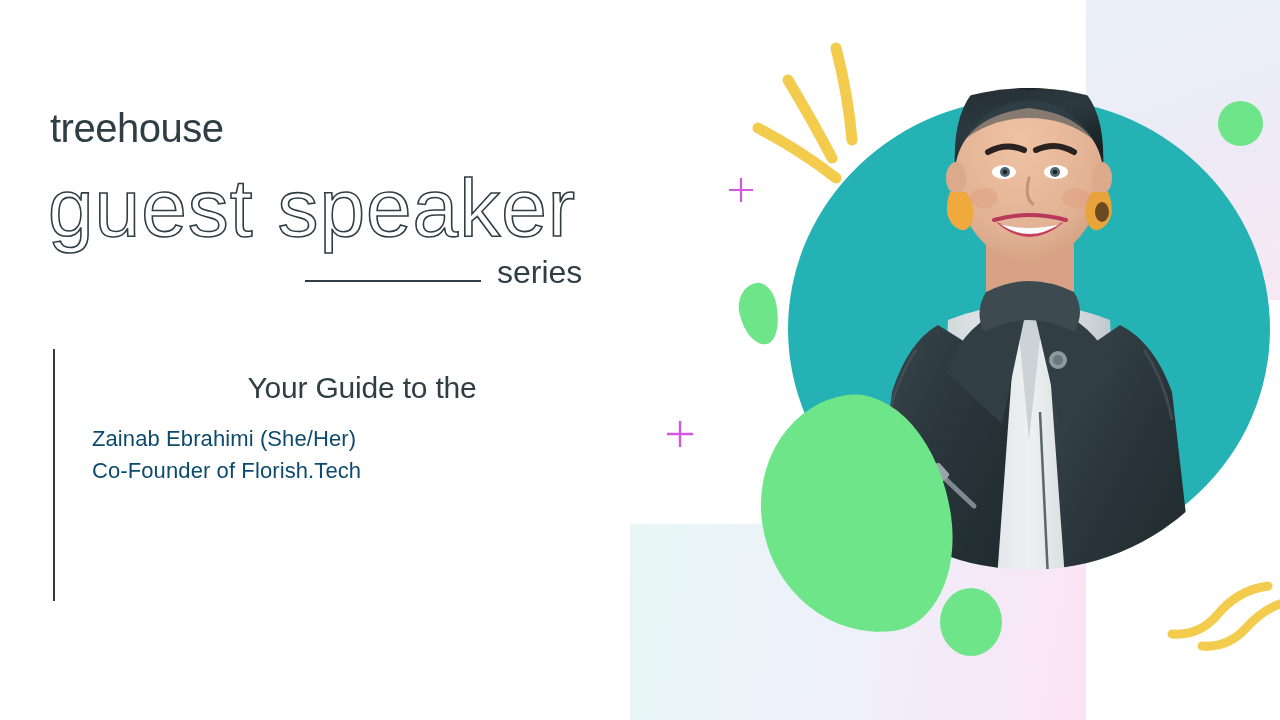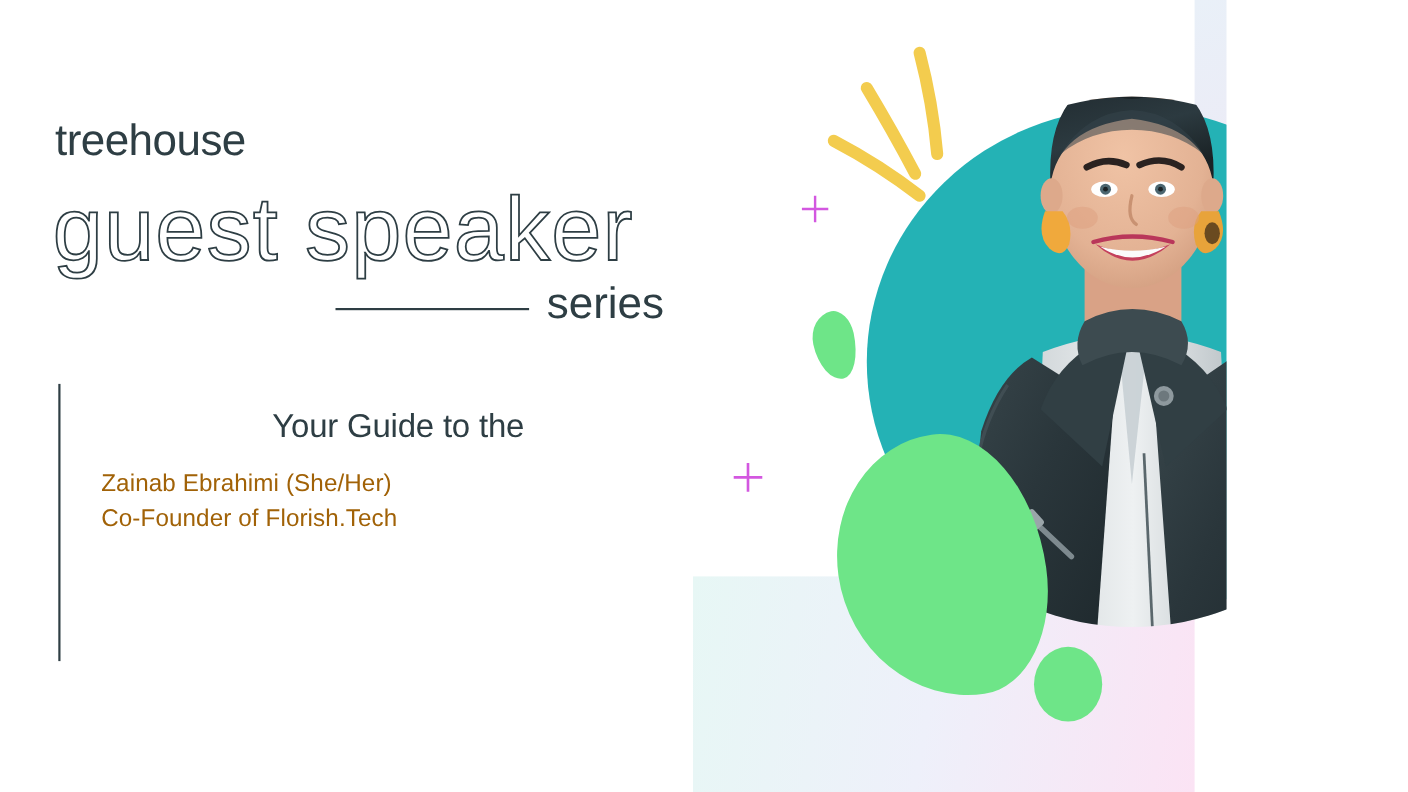--- a/index.html
+++ b/index.html
@@ -2,21 +2,21 @@
 <html><head>
 <meta charset="utf-8">
 <style>
   html, body {
     margin: 0;
     padding: 0;
     background: #ffffff;
   }
   #stage {
     position: relative;
-    width: 1115px;
+    width: 1280px;
     height: 720px;
     overflow: hidden;
     background: #ffffff;
     font-family: "Liberation Sans", sans-serif;
   }
 
   
   .panel {
     position: absolute;
   }
@@ -140,21 +140,21 @@
     left: 305px;
     top: 280px;
     width: 176px;
     height: 2px;
     background: #2e3e44;
   }
   #series-word {
     position: absolute;
     left: 497px;
     top: 256px;
-    font-size: 40px;
+    font-size: 32px;
     font-weight: 400;
     color: #2e3e44;
     letter-spacing: 0px;
     line-height: 1;
   }
 
   #accent-rule {
     position: absolute;
     left: 53px;
     top: 349px;
@@ -175,21 +175,21 @@
     color: #2e3e44;
     line-height: 1.3;
     margin: 0;
     letter-spacing: -0.2px;
     text-align: center;
   }
   #speaker-name,
   #speaker-role {
     font-size: 22px;
     font-weight: 300;
-    color: #a16207;
+    color: #0c4a6e;
     line-height: 1.45;
     margin: 0;
     letter-spacing: 0.1px;
   }
   #speaker-name { margin-top: 16px; }
   #datetime {
     font-size: 36px;
     font-weight: 700;
     color: #2e3e44;
     margin: 14px 0 0 0;

